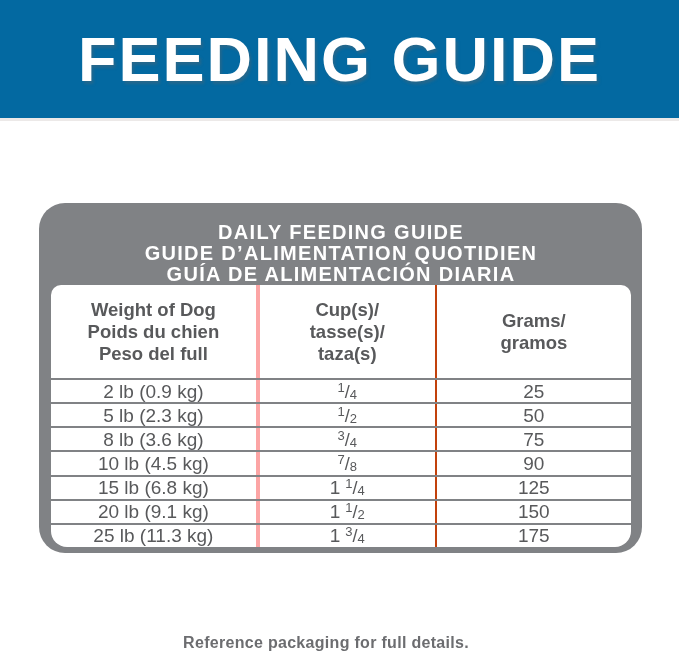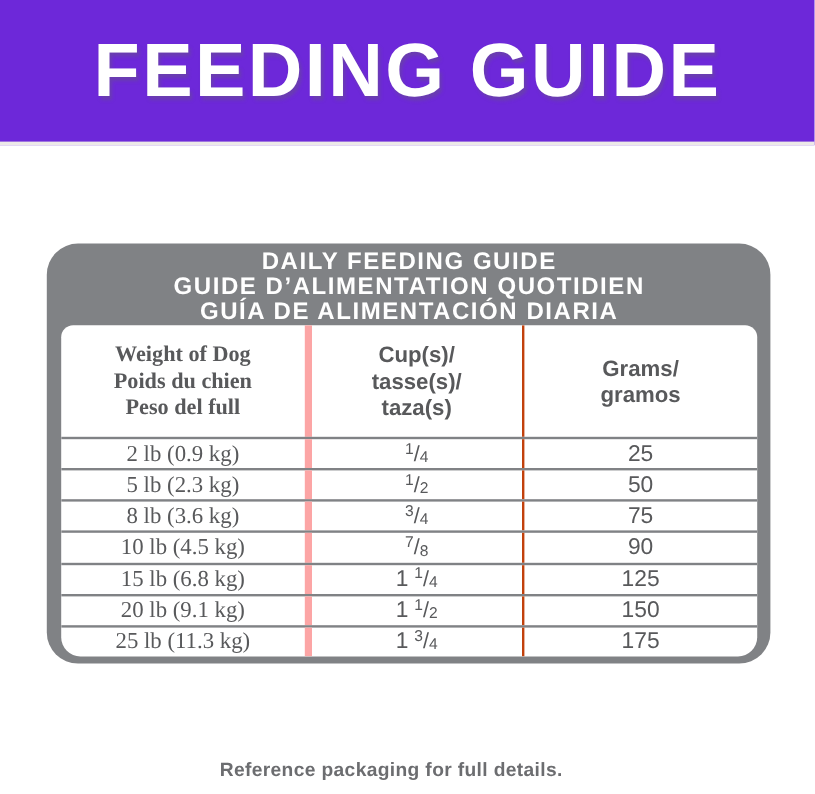--- a/index.html
+++ b/index.html
@@ -15,21 +15,21 @@
     background: #ffffff;
     overflow: hidden;
   }
 
   
   .banner {
     position: absolute;
     top: 0; left: 0;
     width: 679px;
     height: 118px;
-    background: #6d28d9;
+    background: #0369a1;
     border-bottom: 3px solid #ECE9E8;
     display: flex;
     align-items: center;
     justify-content: center;
   }
   .banner h1 {
     margin: 0;
     color: #ffffff;
     font-size: 63px;
     font-weight: bold;
@@ -42,21 +42,21 @@
   
   .guide-box {
     position: absolute;
     top: 203px;
     left: 39px;
     width: 603px;
     height: 350px;
     box-sizing: border-box;
     background: #808285;
     border-radius: 26px;
-    padding: 4px 11px 6px 12px;
+    padding: 18px 11px 6px 12px;
     display: flex;
     flex-direction: column;
   }
   .guide-head {
     height: 64px;
     display: flex;
     flex-direction: column;
     justify-content: center;
     text-align: center;
     color: #ffffff;
@@ -83,21 +83,21 @@
   }
   .th {
     display: flex;
     flex-direction: column;
     justify-content: center;
     text-align: center;
     font-weight: bold;
     font-size: 18.5px;
     line-height: 22px;
   }
-  .col-w { width: 36%; border-right: 6px solid #fca5a5; box-sizing: border-box; font-family: Liberation Serif, serif; }
+  .col-w { width: 36%; border-right: 4px solid #fca5a5; box-sizing: border-box; }
   .col-c { width: 30.5%; border-right: 2px solid #c2410c; box-sizing: border-box; }
   .col-g { width: 33.5%; box-sizing: border-box; }
 
   .tbody {
     flex: 1;
     display: flex;
     flex-direction: column;
   }
   .tr {
     flex: 1;

